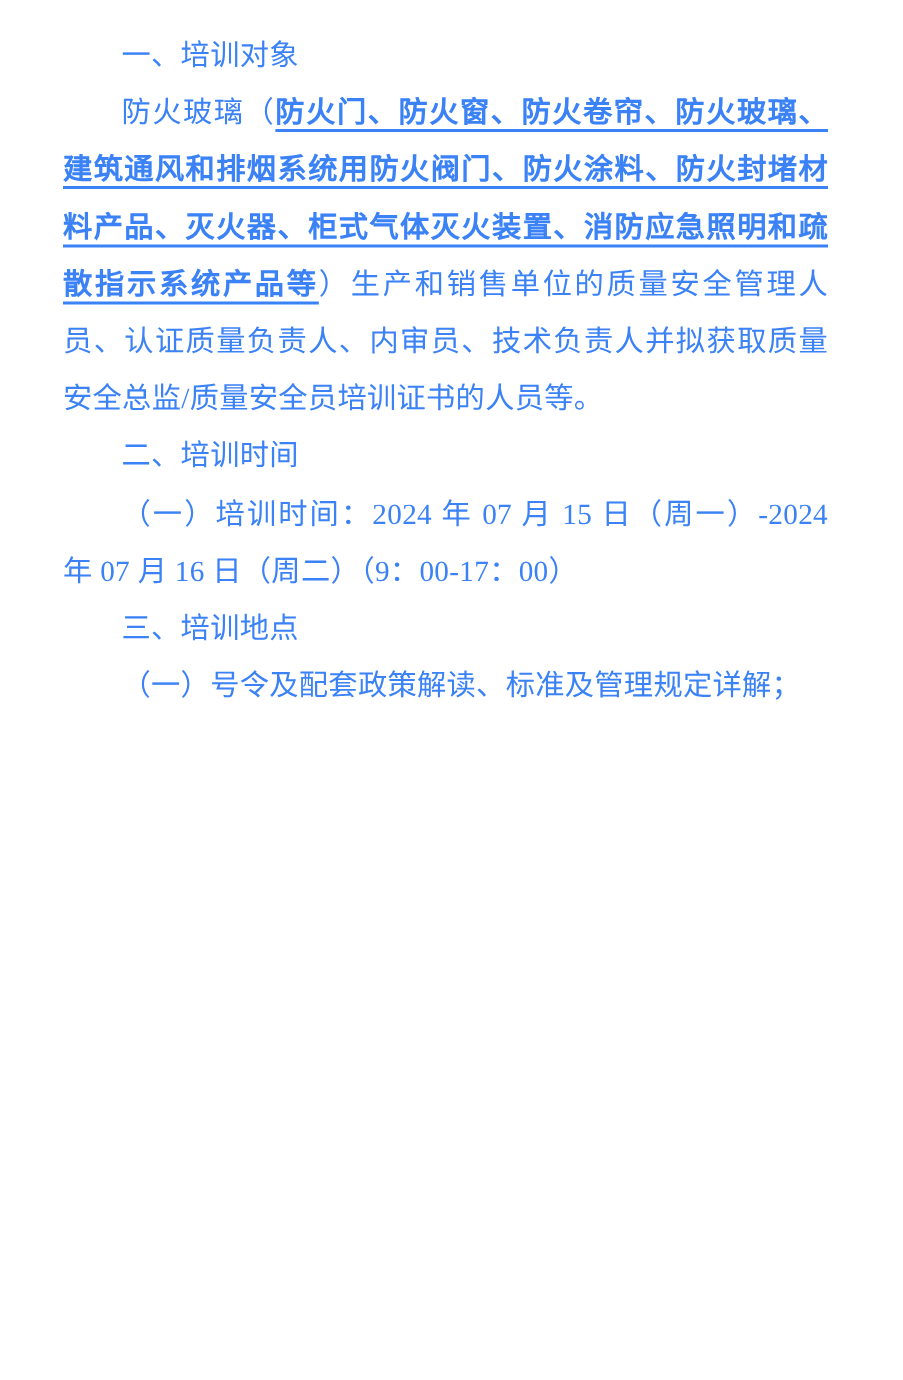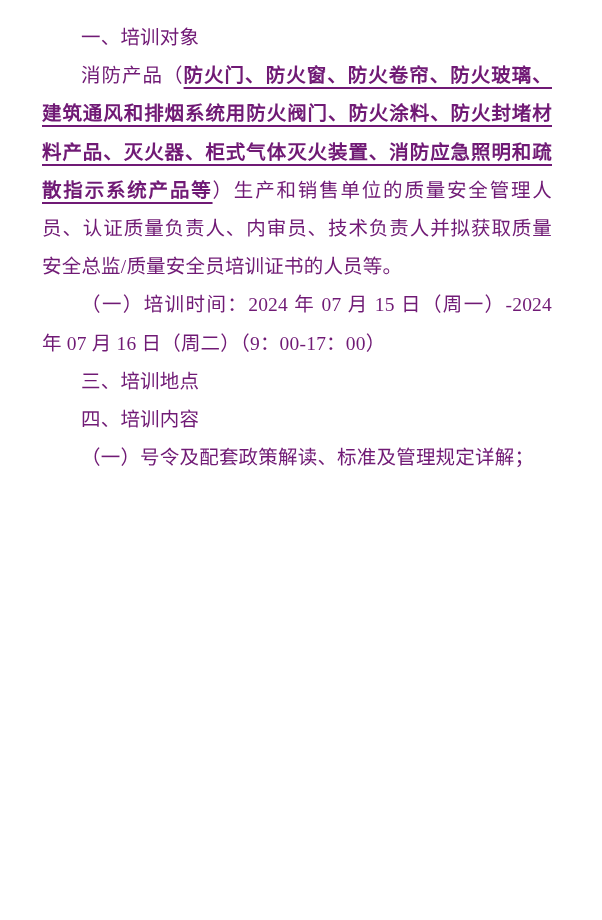--- a/index.html
+++ b/index.html
@@ -23,51 +23,51 @@
   }
   .doc p {
     margin: 0;
     font-size: 19.5px;
     line-height: 38.2px;
     text-indent: 2em;
     text-align: justify;
     text-justify: inter-ideograph;
     letter-spacing: 0.2px;
     word-break: break-all;
-    color: #701a75;
+    color: #3b82f6;
     font-weight: 400;
   }
   .doc p.heading {
     text-align: left;
   }
   .run-bold-underline {
     font-weight: 700;
     text-decoration: underline;
     text-decoration-thickness: 1.6px;
     text-underline-offset: 5px;
   }
 </style>
 </head>
 <body>
 
 <div class="page">
   <div class="doc">
 
     <p class="heading">一、培训对象</p>
 
-    <p><span>消防产品（</span><span class="run-bold-underline">防火门、防火窗、防火卷帘、防火玻璃、建筑通风和排烟系统用防火阀门、防火涂料、防火封堵材料产品、灭火器、柜式气体灭火装置、消防应急照明和疏散指示系统产品等</span><span>）生产和销售单位的质量安全管理人员、认证质量负责人、内审员、技术负责人并拟获取质量安全总监/质量安全员培训证书的人员等。</span></p>
+    <p><span>防火玻璃（</span><span class="run-bold-underline">防火门、防火窗、防火卷帘、防火玻璃、建筑通风和排烟系统用防火阀门、防火涂料、防火封堵材料产品、灭火器、柜式气体灭火装置、消防应急照明和疏散指示系统产品等</span><span>）生产和销售单位的质量安全管理人员、认证质量负责人、内审员、技术负责人并拟获取质量安全总监/质量安全员培训证书的人员等。</span></p>
 
+    <p class="heading">二、培训时间</p>
 
     <p>（一）培训时间：2024 年 07 月 15 日（周一）-2024 年 07 月 16 日（周二）（9：00-17：00）</p>
 
 
 
     <p class="heading">三、培训地点</p>
 
 
 
-    <p class="heading">四、培训内容</p>
 
     <p>（一）号令及配套政策解读、标准及管理规定详解；</p>
 
 
   </div>
 </div>
 
 </body></html>

